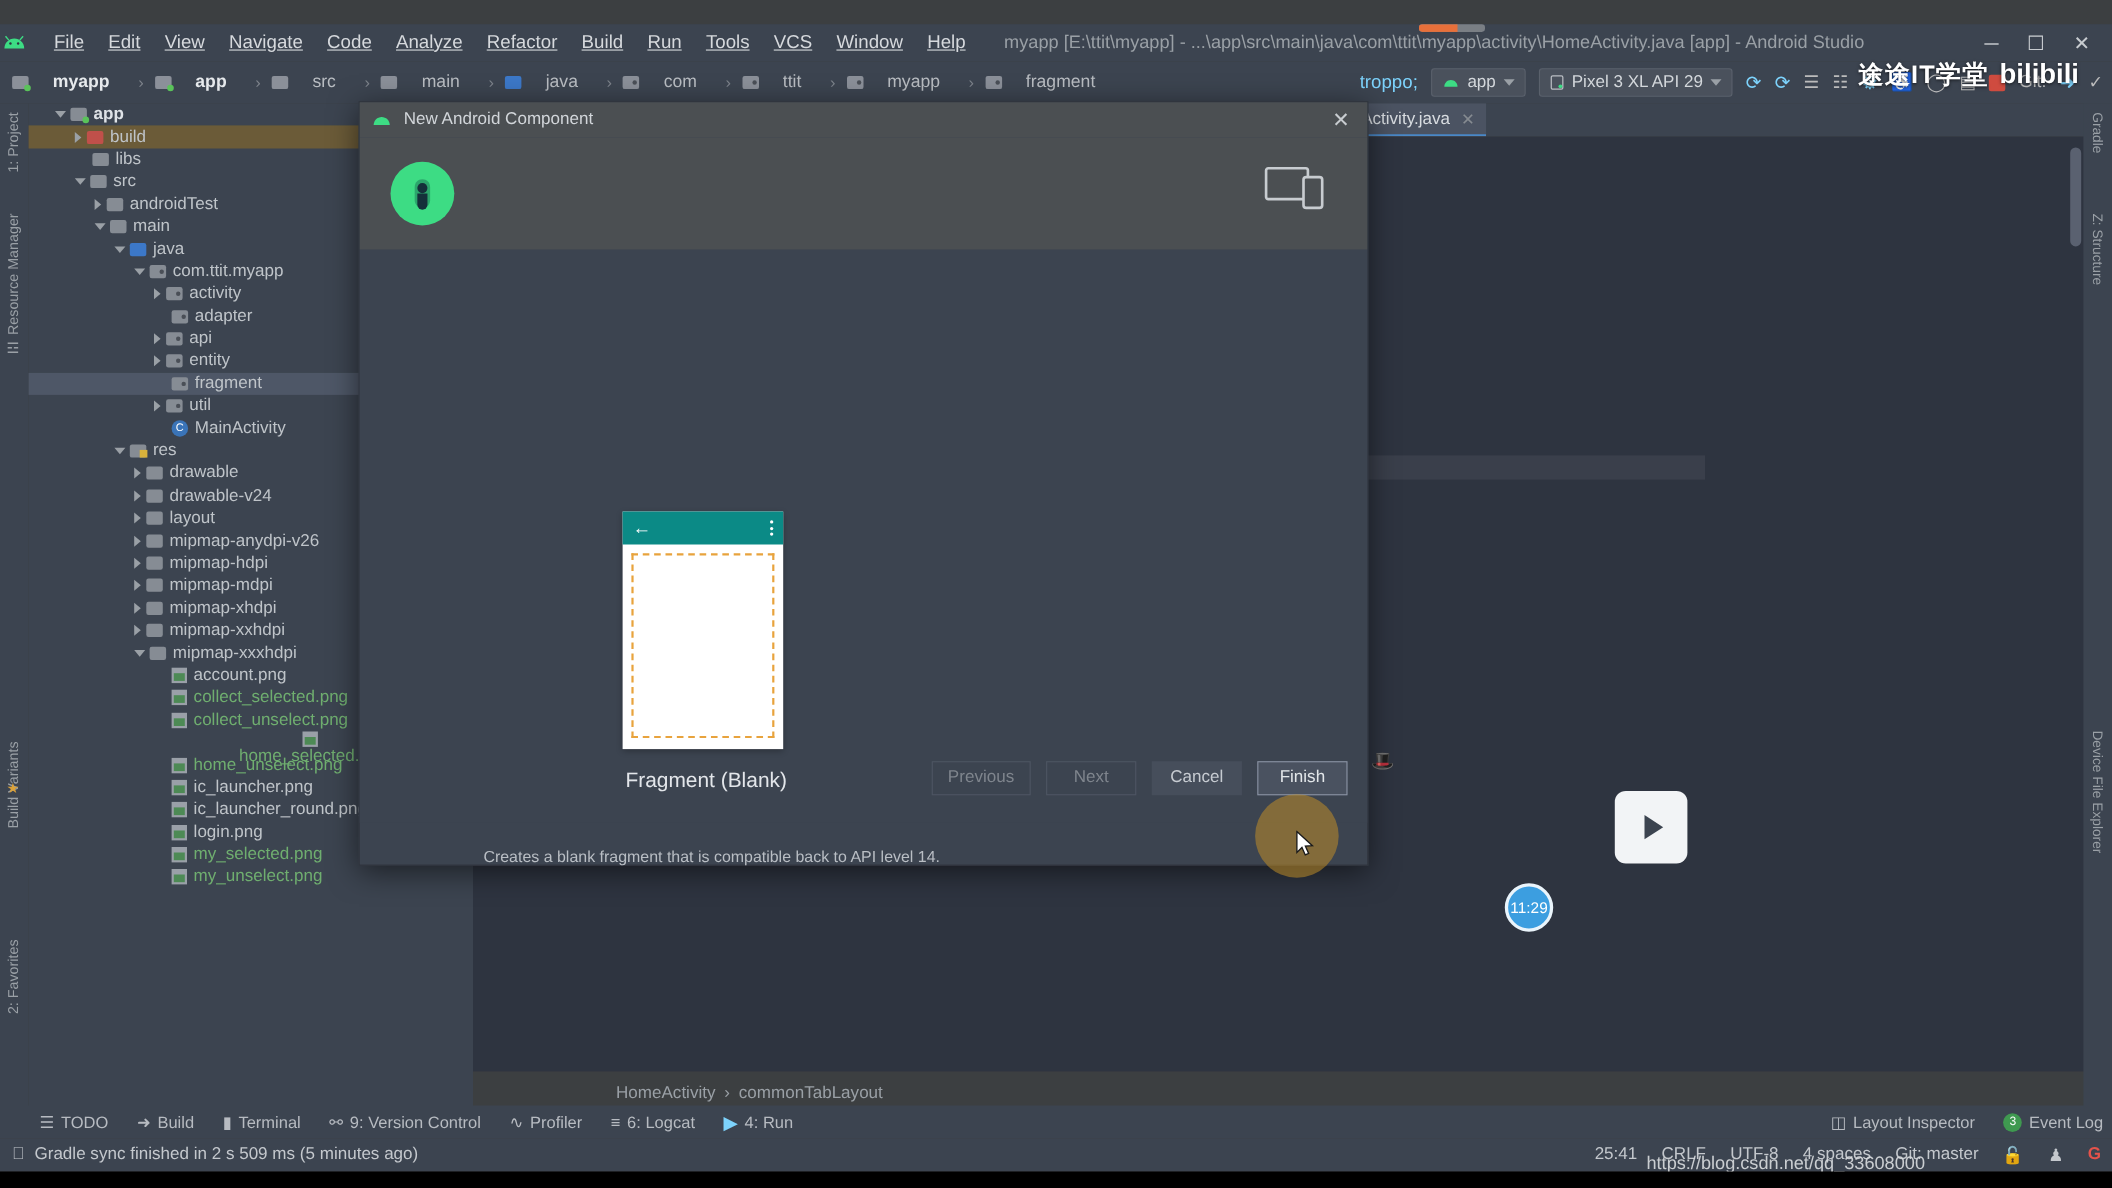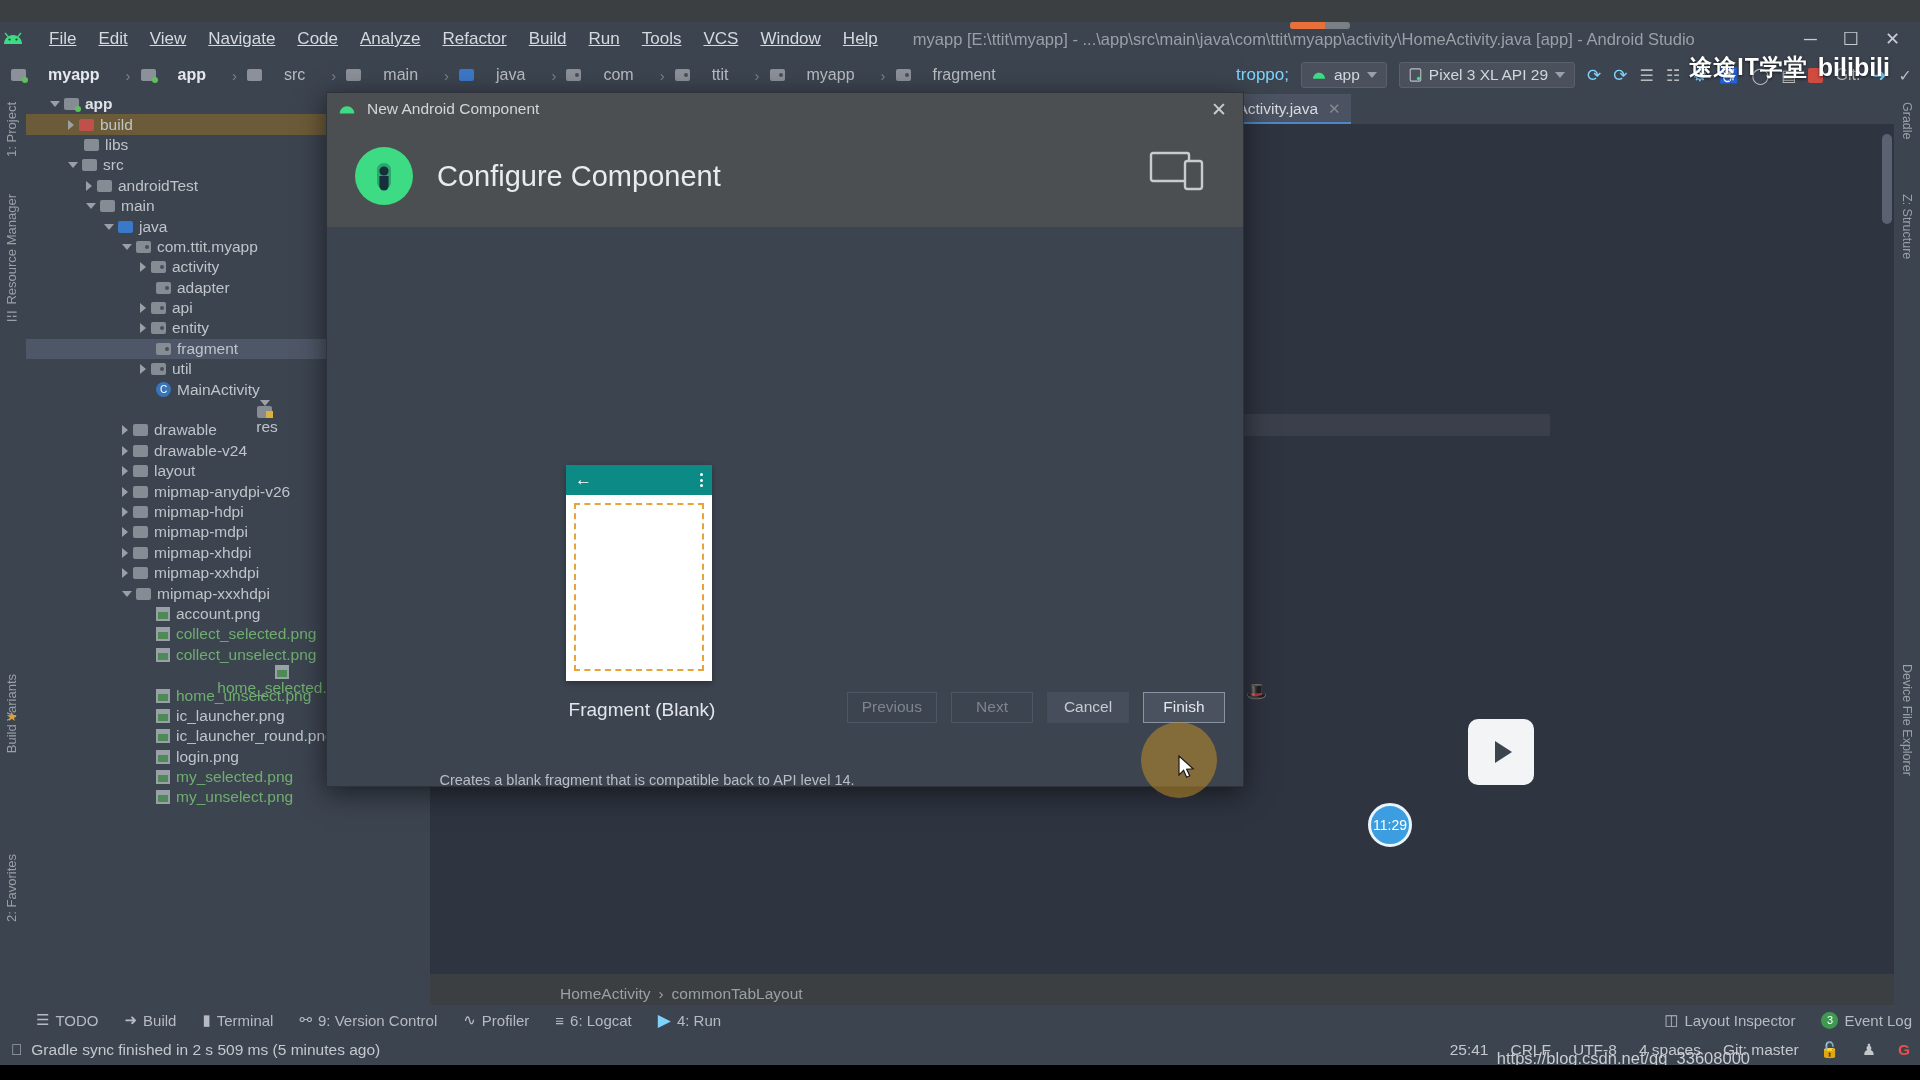--- a/index.html
+++ b/index.html
@@ -557,21 +557,21 @@
         <div class="trow" style="padding-left: 114px;">
           <span class="tw "></span>
           <span class="tf pkg"></span>
           <span class="tlabel">util</span>
         </div>
         <div class="trow" style="padding-left: 114px;">
           <span class="tw none"></span>
           <span class="ci">C</span>
           <span class="tlabel">MainActivity</span>
         </div>
-        <div class="trow" style="padding-left: 78px; flex-direction: column;">
+        <div class="trow" style="padding-left: 78px;">
           <span class="tw open"></span>
           <span class="tf resbar"></span>
           <span class="tlabel">res</span>
         </div>
         <div class="trow" style="padding-left: 96px;">
           <span class="tw "></span>
           <span class="tf"></span>
           <span class="tlabel">drawable</span>
         </div>
         <div class="trow" style="padding-left: 96px;">
@@ -753,21 +753,20 @@
       <span class="dlg-close">✕</span>
     </div>
     <div class="dlg-head">
       <div class="head-droid">
         <svg width="34" height="34" viewBox="0 0 34 34">
           <path d="M17 4c-4 0-7 3-7 7v12c0 4 3 7 7 7s7-3 7-7V11c0-4-3-7-7-7z" fill="#1f7a5a" opacity=".55"></path>
           <circle cx="17" cy="12" r="4.6" fill="#15303a"></circle>
           <path d="M12.4 17h9.2v10a4.6 4.6 0 0 1-9.2 0z" fill="#15303a"></path>
         </svg>
       </div>
-      <h1>Configure Component</h1>
       <span class="head-dev">
         <svg width="56" height="44" viewBox="0 0 56 44">
           <rect x="2" y="4" width="38" height="28" rx="2" fill="none" stroke="#c8ccd0" stroke-width="2.4"></rect>
           <rect x="36" y="12" width="17" height="28" rx="2.5" fill="#4b4f52" stroke="#c8ccd0" stroke-width="2.4"></rect>
         </svg>
       </span>
     </div>
 
     <div class="dlg-body">
 

